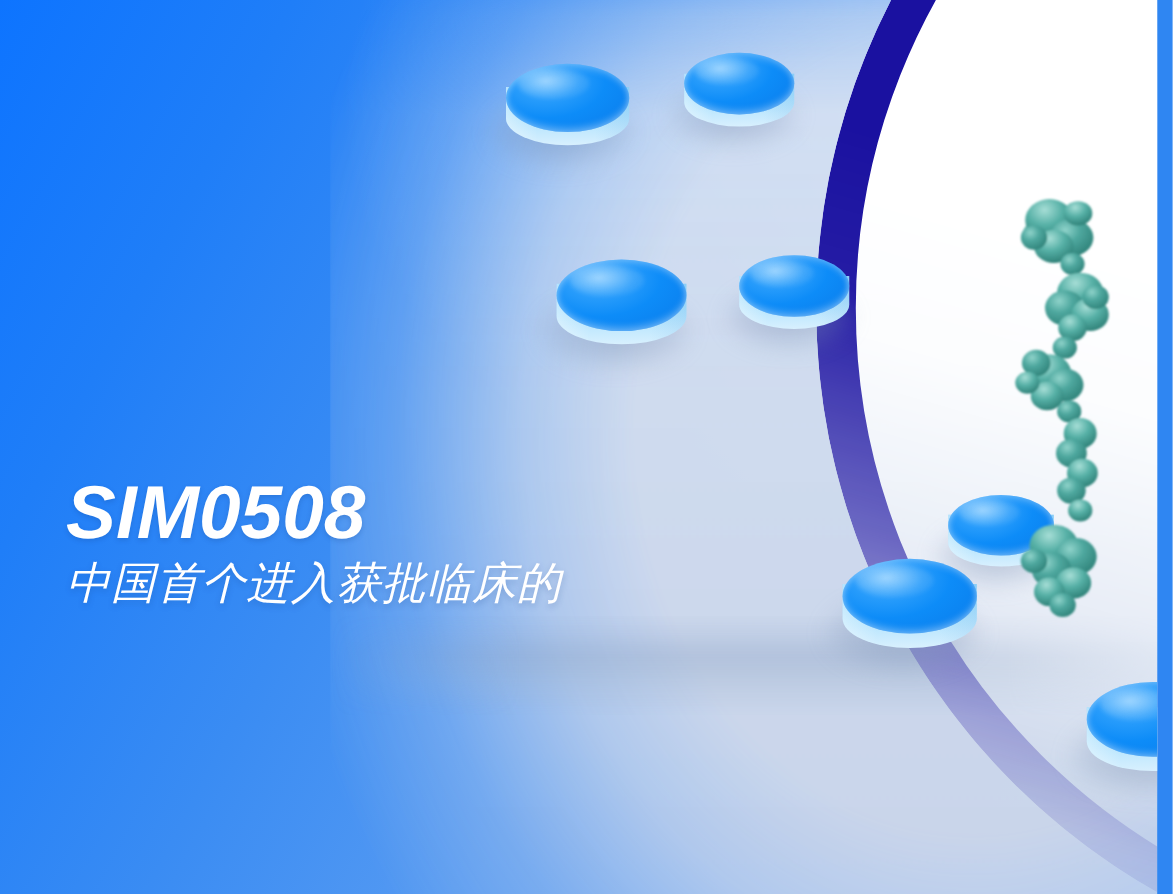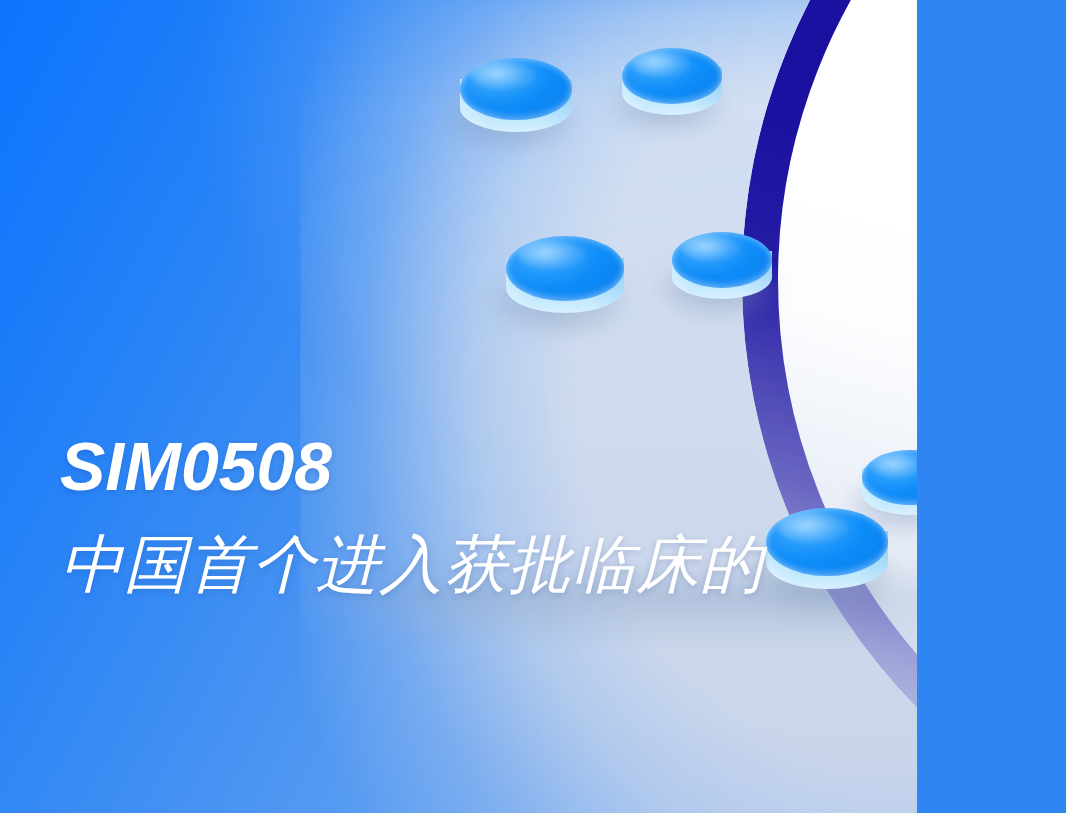--- a/index.html
+++ b/index.html
@@ -1,21 +1,21 @@
 <!DOCTYPE html>
 <html><head>
 <meta charset="utf-8">
 <style>
   html,body{margin:0;padding:0;}
   body{
     width:1066px;height:813px;overflow:hidden;
     font-family:"Liberation Sans","DejaVu Sans",sans-serif;
     background:#2f86f2;
   }
-  #stage{position:relative;width:917px;height:813px;overflow:hidden;}
+  #stage{position:relative;width:1052px;height:813px;overflow:hidden;}
 
   
   .bg-base{
     position:absolute;inset:0;
     background:
       linear-gradient(118deg,#0d74ff 0%, #1f7ef8 18%, #3a8cf3 38%, #579bf2 58%, #6ba6f3 78%, #7db0f5 100%);
   }
   .bg-sheen{
     position:absolute;inset:0;
     background:radial-gradient(ellipse 900px 620px at 86% 12%, rgba(255,255,255,.38) 0%, rgba(255,255,255,.18) 35%, rgba(255,255,255,0) 66%);
@@ -95,22 +95,22 @@
 
   
   .headline{position:absolute;left:60px;top:432px;width:830px;}
   .h-code{
     font-size:68px;font-weight:bold;font-style:italic;color:#ffffff;
     letter-spacing:0px;line-height:1.02;
     text-shadow:0 2px 5px rgba(20,60,130,.22);
     font-family:"Liberation Sans","DejaVu Sans",sans-serif;
   }
   .h-sub{
-    margin-top:28px;
-    font-size:63px;font-style:italic;font-weight:500;color:#ffffff;
+    margin-top:8px;
+    font-size:40px;font-style:italic;font-weight:500;color:#ffffff;
     line-height:1.14;letter-spacing:1px;
     text-shadow:0 2px 6px rgba(20,60,130,.22);
     font-family:"Liberation Sans","DejaVu Sans",sans-serif;
   }
   .h-sub .l2{display:block;}
 </style>
 </head>
 <body>
 
 <div id="stage">

